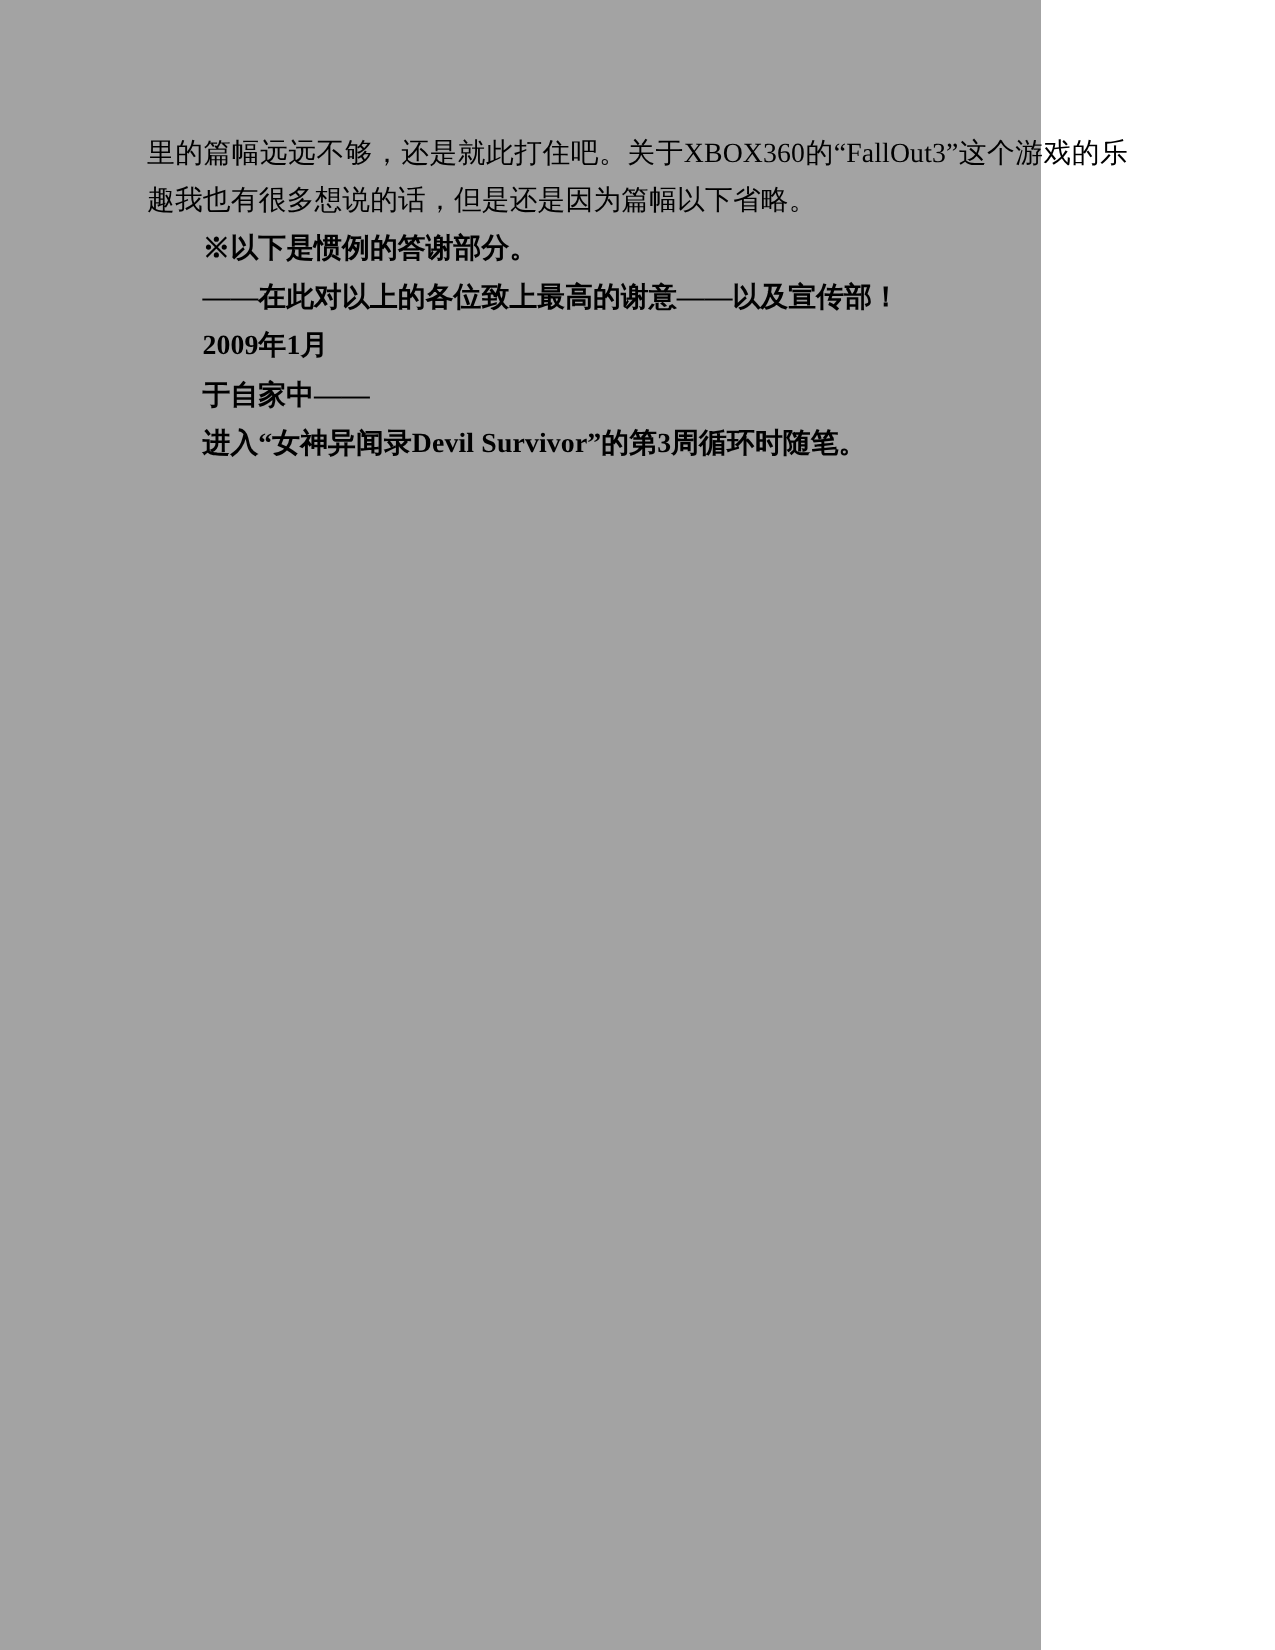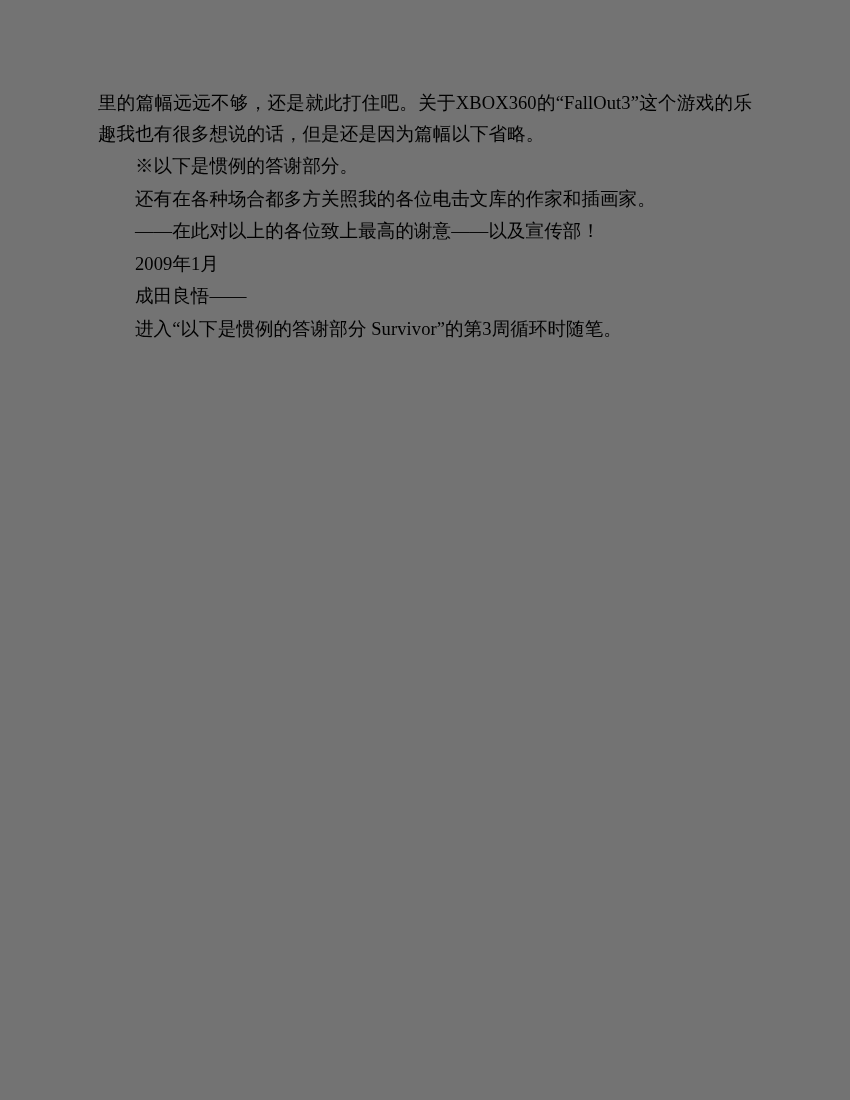--- a/index.html
+++ b/index.html
@@ -9,67 +9,68 @@
   }
   body {
     width: 850px;
     height: 1100px;
     font-family: "Liberation Serif", "DejaVu Serif", serif;
     color: #000000;
     overflow: hidden;
   }
   .page {
     position: relative;
-    width: 850px;
+    width: 694px;
     height: 1100px;
-    background: #737373;
+    background: #a3a3a3;
     box-sizing: border-box;
   }
   .content {
     position: absolute;
     left: 98px;
     top: 88px;
     width: 654px;
   }
   .para {
     font-size: 18.5px;
     line-height: 30.5px;
     text-align: justify;
     text-justify: inter-ideograph;
     margin: 0 0 2px 0;
     letter-spacing: 0.1px;
     word-break: break-word;
   }
   .indent-2 {
     text-indent: 37px;
+    font-weight: bold;
   }
   .indent-1 {
     text-indent: 37px;
+    font-weight: bold;
   }
 </style>
 </head>
 <body>
 
 <div class="page">
   <div class="content">
 
     <p class="para">里的篇幅远远不够，还是就此打住吧。关于XBOX360的“FallOut3”这个游戏的乐趣我也有很多想说的话，但是还是因为篇幅以下省略。</p>
 
     <p class="para indent-2">※以下是惯例的答谢部分。</p>
 
 
 
 
-    <p class="para indent-2">还有在各种场合都多方关照我的各位电击文库的作家和插画家。</p>
 
 
 
     <p class="para indent-2">——在此对以上的各位致上最高的谢意——以及宣传部！</p>
 
     <p class="para indent-1">2009年1月</p>
 
-    <p class="para indent-2">成田良悟——</p>
+    <p class="para indent-2">于自家中——</p>
 
-    <p class="para indent-1">进入“以下是惯例的答谢部分 Survivor”的第3周循环时随笔。</p>
+    <p class="para indent-1">进入“女神异闻录Devil Survivor”的第3周循环时随笔。</p>
 
 
   </div>
 </div>
 
 </body></html>

